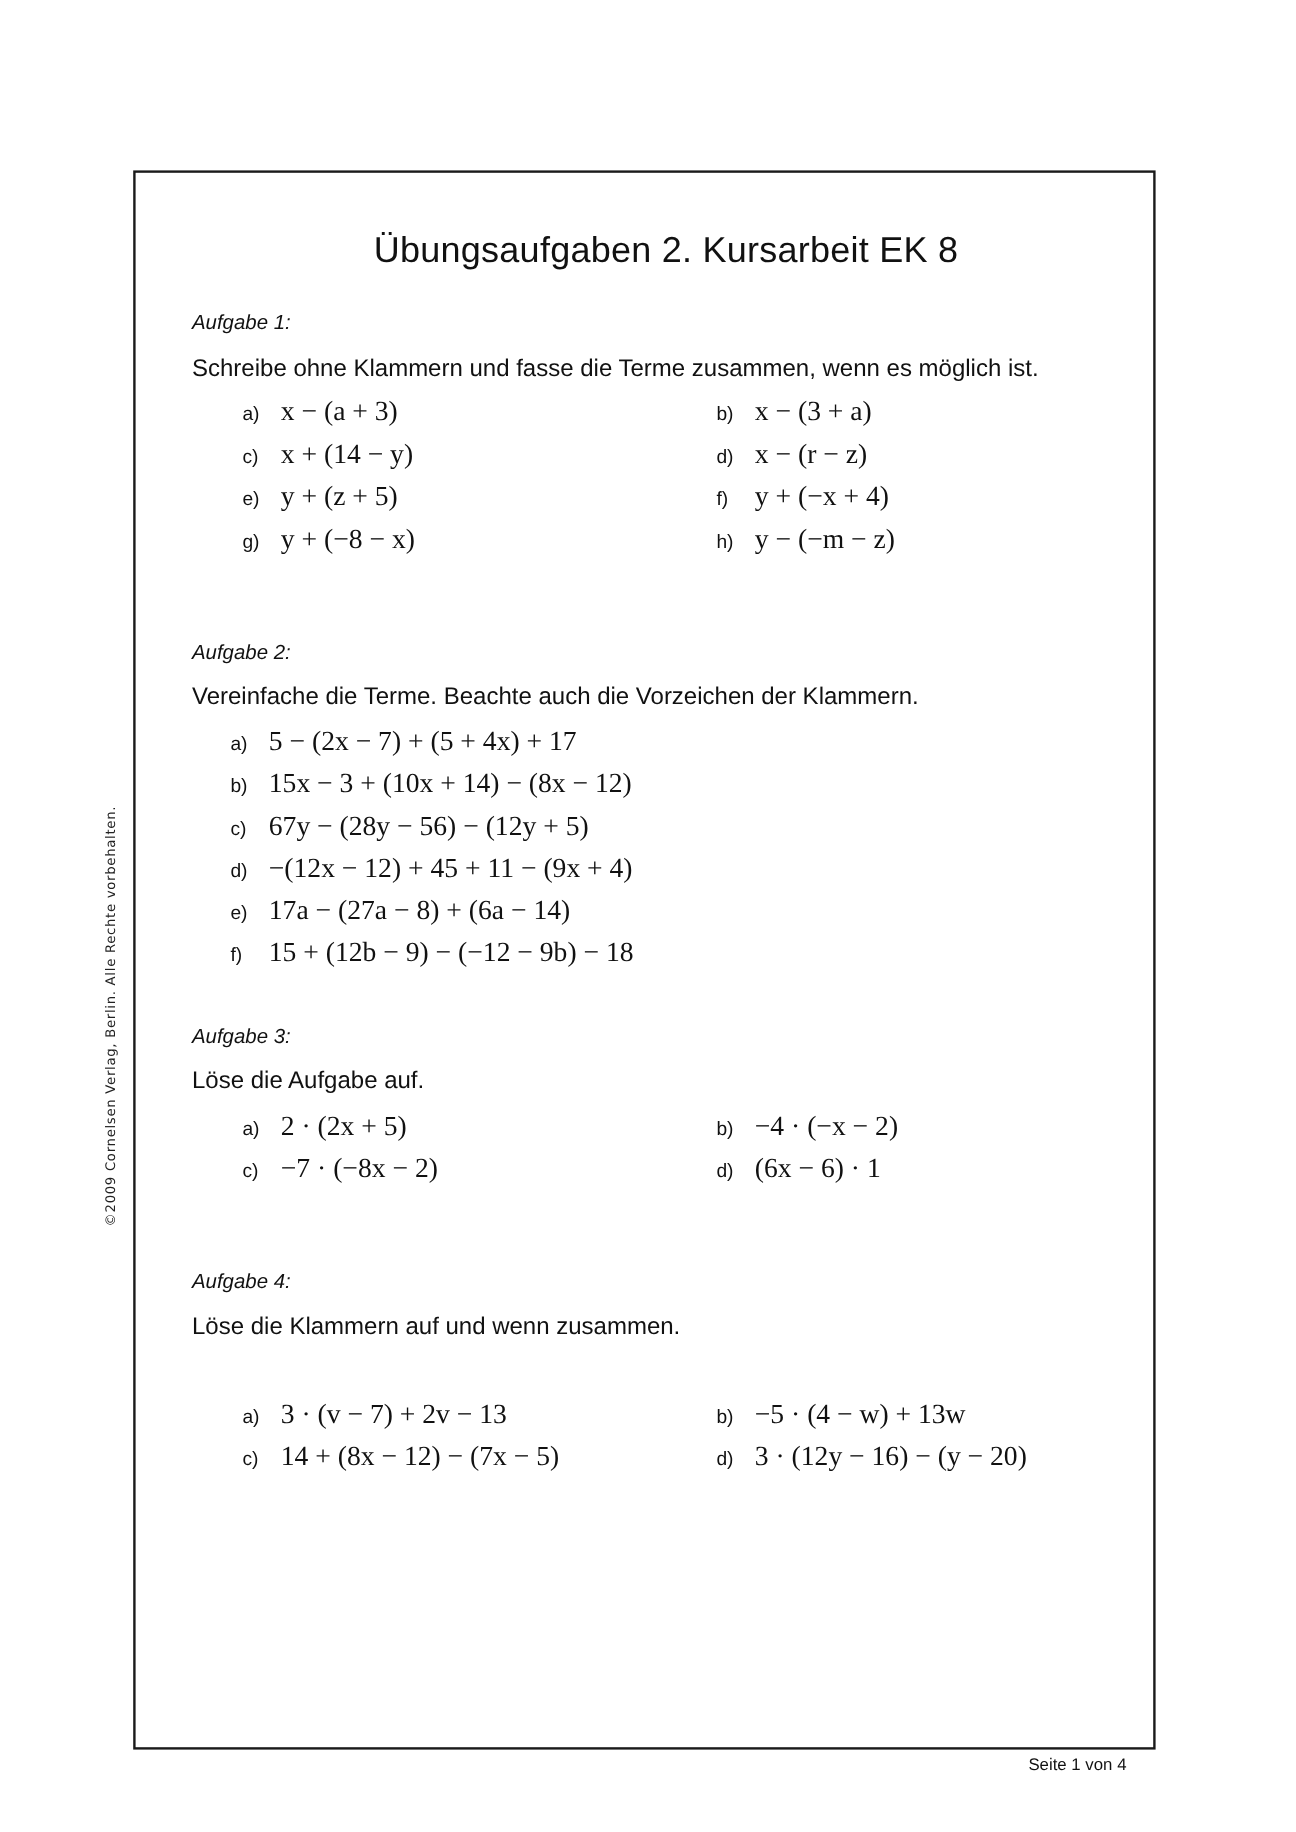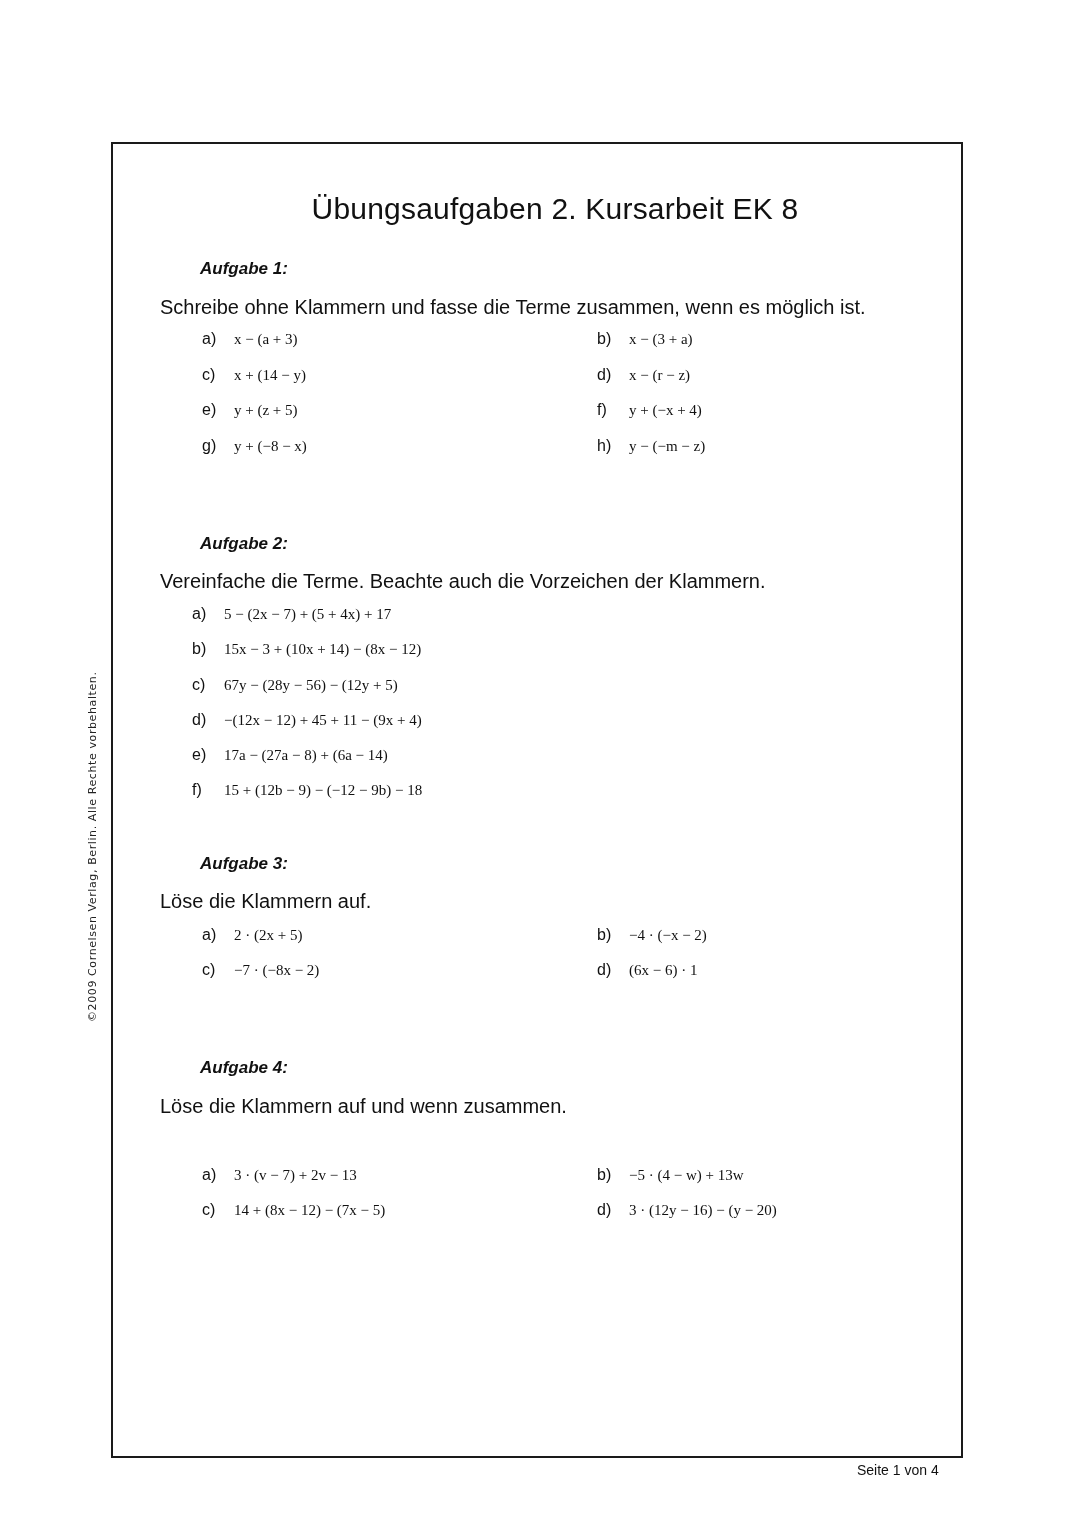--- a/index.html
+++ b/index.html
@@ -8,33 +8,33 @@
     position: absolute; left: 111px; top: 142px; width: 852px; height: 1316px;
     border: 2px solid #1a1a1a; box-sizing: border-box;
   }
   .title {
     position: absolute; left: 0; top: 192px; width: 1110px; text-align: center;
     font-family: "Liberation Sans", sans-serif; font-size: 30px; color: #111;
     letter-spacing: 0.2px;
   }
   .heading {
     position: absolute; left: 160px; font-family: "Liberation Sans", sans-serif;
-    font-size: 17px; font-weight: bold; font-style: italic; color: #111; margin-left: 40px;
+    font-size: 17px; font-weight: normal; font-style: italic; color: #111;
   }
   .instr {
     position: absolute; left: 160px; font-family: "Liberation Sans", sans-serif;
     font-size: 20px; color: #111;
   }
   .item { position: absolute; white-space: nowrap; }
   .item .lbl {
     display: inline-block; font-family: "Liberation Sans", sans-serif; font-size: 16px;
     color: #111; width: 32px;
   }
   .item .expr {
-    font-family: "Liberation Serif", serif; font-size: 15px; color: #111;
+    font-family: "Liberation Serif", serif; font-size: 23px; color: #111;
   }
   .copyright {
     position: absolute; left: 86px; top: 1022px; transform-origin: 0 0;
     transform: rotate(-90deg); white-space: nowrap;
     font-family: "DejaVu Sans", sans-serif; font-size: 11px; color: #222;
     letter-spacing: 0.6px; width: 420px;
   }
   .footer {
     position: absolute; left: 857px; top: 1462px; font-family: "Liberation Sans", sans-serif;
     font-size: 14px; color: #111;
@@ -65,21 +65,21 @@
 <div class="instr" style="top:570px">Vereinfache die Terme. Beachte auch die Vorzeichen der Klammern.</div>
 
 <div class="item" style="left:192px; top:605px"><span class="lbl">a)</span><span class="expr">5 − (2x − 7) + (5 + 4x) + 17</span></div>
 <div class="item" style="left:192px; top:640px"><span class="lbl">b)</span><span class="expr">15x − 3 + (10x + 14) − (8x − 12)</span></div>
 <div class="item" style="left:192px; top:676px"><span class="lbl">c)</span><span class="expr">67y − (28y − 56) − (12y + 5)</span></div>
 <div class="item" style="left:192px; top:711px"><span class="lbl">d)</span><span class="expr">−(12x − 12) + 45 + 11 − (9x + 4)</span></div>
 <div class="item" style="left:192px; top:746px"><span class="lbl">e)</span><span class="expr">17a − (27a − 8) + (6a − 14)</span></div>
 <div class="item" style="left:192px; top:781px"><span class="lbl">f)</span><span class="expr">15 + (12b − 9) − (−12 − 9b) − 18</span></div>
 
 <div class="heading" style="top:854px">Aufgabe 3:</div>
-<div class="instr" style="top:890px">Löse die Klammern auf.</div>
+<div class="instr" style="top:890px">Löse die Aufgabe auf.</div>
 
 <div class="item" style="left:202px; top:926px"><span class="lbl">a)</span><span class="expr">2 · (2x + 5)</span></div>
 <div class="item" style="left:597px; top:926px"><span class="lbl">b)</span><span class="expr">−4 · (−x − 2)</span></div>
 <div class="item" style="left:202px; top:961px"><span class="lbl">c)</span><span class="expr">−7 · (−8x − 2)</span></div>
 <div class="item" style="left:597px; top:961px"><span class="lbl">d)</span><span class="expr">(6x − 6) · 1</span></div>
 
 <div class="heading" style="top:1058px">Aufgabe 4:</div>
 <div class="instr" style="top:1095px">Löse die Klammern auf und wenn zusammen.</div>
 
 <div class="item" style="left:202px; top:1166px"><span class="lbl">a)</span><span class="expr">3 · (v − 7) + 2v − 13</span></div>

